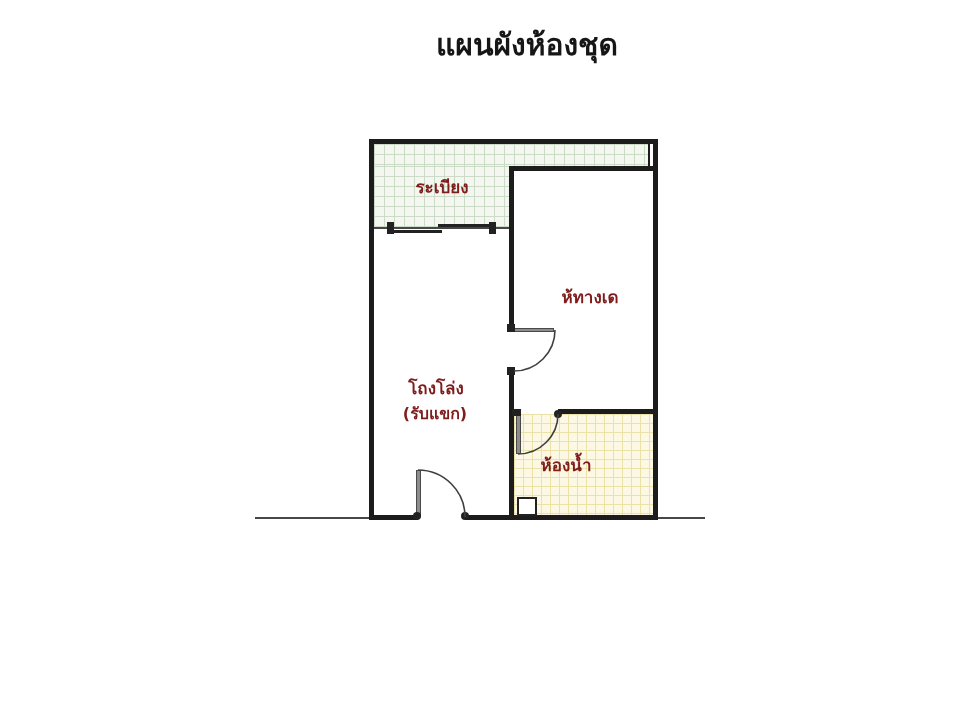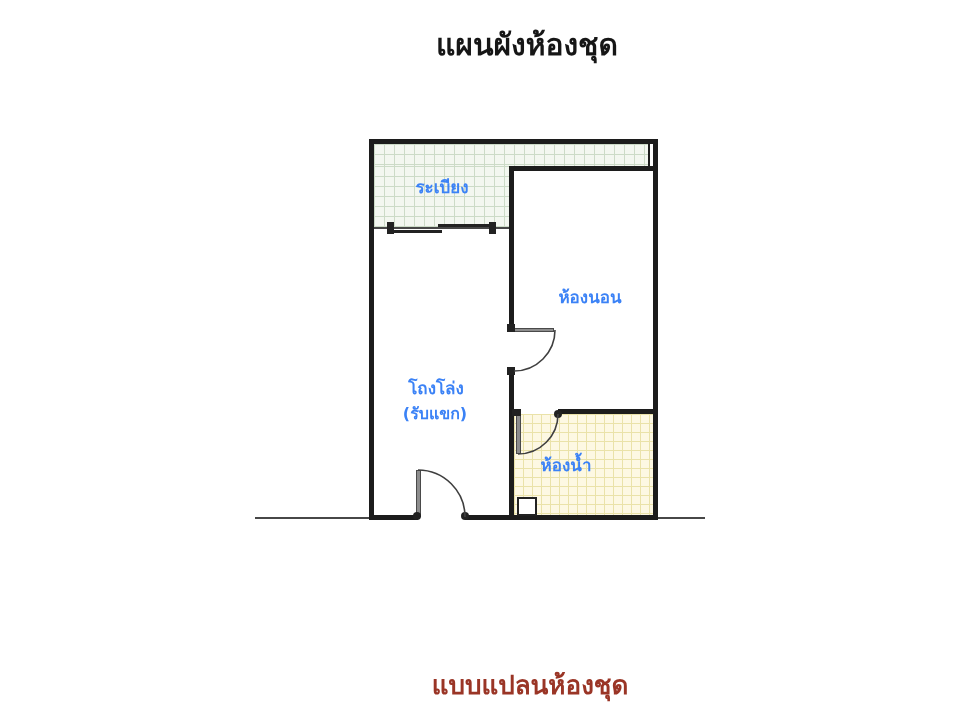--- a/index.html
+++ b/index.html
@@ -14,21 +14,21 @@
   .title {
     left:527px; top:44px; transform:translate(-50%,-50%);
     font-size:30px; font-weight:bold; color:#161616; white-space:nowrap;
   }
   .caption {
     left:530px; top:684px; transform:translate(-50%,-50%);
     font-size:26px; font-weight:bold; color:#9a3526; white-space:nowrap;
   }
   .room-label {
     transform:translate(-50%,-50%);
-    font-size:17px; font-weight:bold; color:#3b82f6; white-space:nowrap;
+    font-size:17px; font-weight:bold; color:#7f1d1d; white-space:nowrap;
   }
   .room-label.small { font-size:16px; }
 
   
   .plan { left:369px; top:139px; width:289px; height:381px; }
 
   
   .balcony-fill {
     background-color:#f3f7f0;
     background-image:
@@ -102,20 +102,19 @@
     <div class="abs shaft" style="left:148px; top:358px; width:16px; height:15px;"></div>
 
     <svg class="abs arc-svg" width="289" height="381" viewBox="0 0 289 381">
       <path d="M 186 191 A 41 41 0 0 1 145 232" fill="none" stroke="#3f3f3f" stroke-width="1.6"></path>
       <path d="M 189 275 A 40 40 0 0 1 149 315" fill="none" stroke="#3f3f3f" stroke-width="1.6"></path>
       <path d="M 49 331 A 47 47 0 0 1 96 378" fill="none" stroke="#3f3f3f" stroke-width="1.6"></path>
     </svg>
   </div>
 
   <div class="abs room-label" style="left:442px; top:186px;">ระเบียง</div>
-  <div class="abs room-label" style="left:590px; top:296px;">ห้องนอน</div>
+  <div class="abs room-label" style="left:590px; top:296px;">ห้ทางเด</div>
   <div class="abs room-label" style="left:436px; top:363px;margin-top:24px;">โถงโล่ง</div>
   <div class="abs room-label small" style="left:435px; top:413px;">(รับแขก)</div>
   <div class="abs room-label" style="left:566px; top:464px;">ห้องน้ำ</div>
 
-  <div class="abs caption">แบบแปลนห้องชุด</div>
 
 </div>
 
 </body></html>

